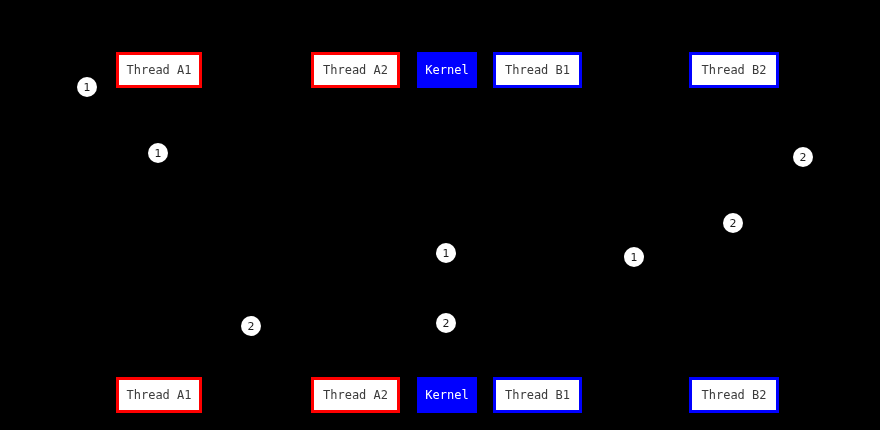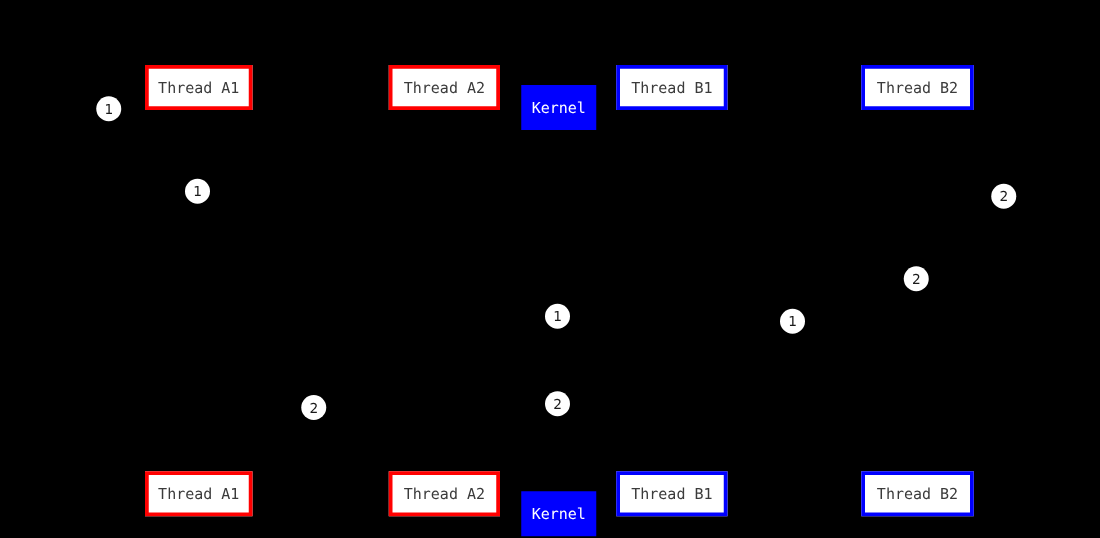--- a/index.html
+++ b/index.html
@@ -54,21 +54,20 @@
   .participant.thread-blue {
     background: #FFFFFF;
     border: 3px solid #0000FF;
     color: #3B3B3B;
     text-align: right;
   }
   .participant.kernel-blue {
     background: #0000FF;
     border: 0 solid #0000FF;
     color: #FFFFFF;
-    margin-top: 16px;
   }
 
   
   .seq-num {
     position: absolute;
     width: 20px;
     height: 20px;
     border-radius: 50%;
     background: #FFFFFF;
     color: #1A1A1A;

